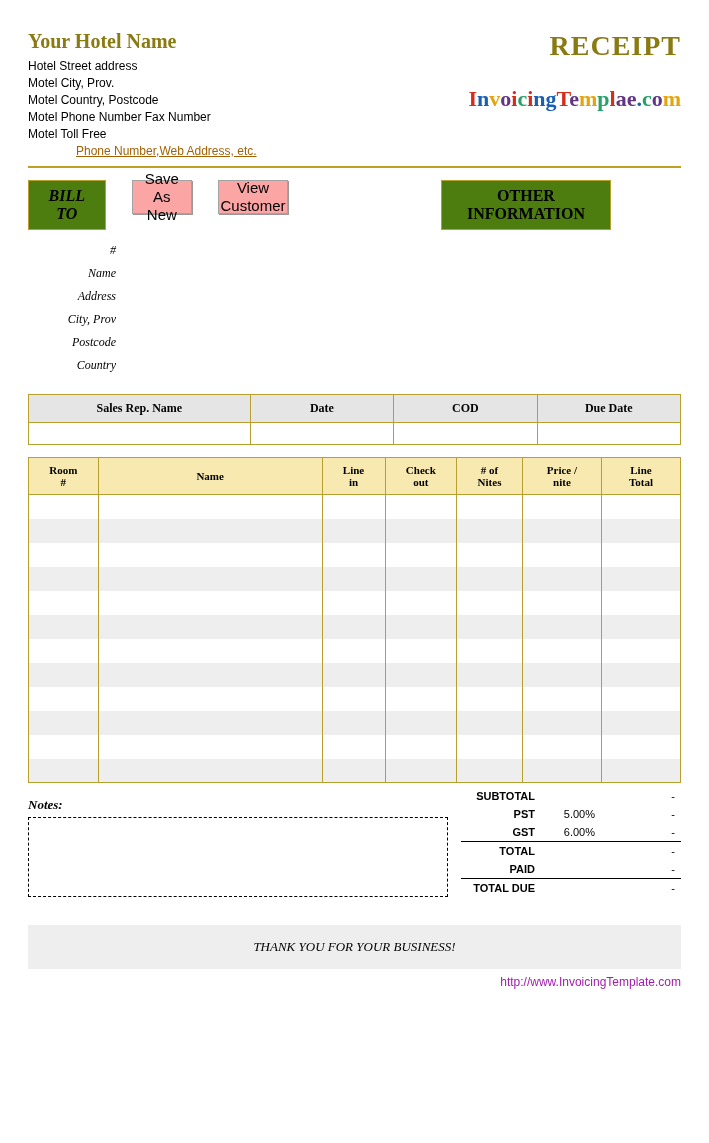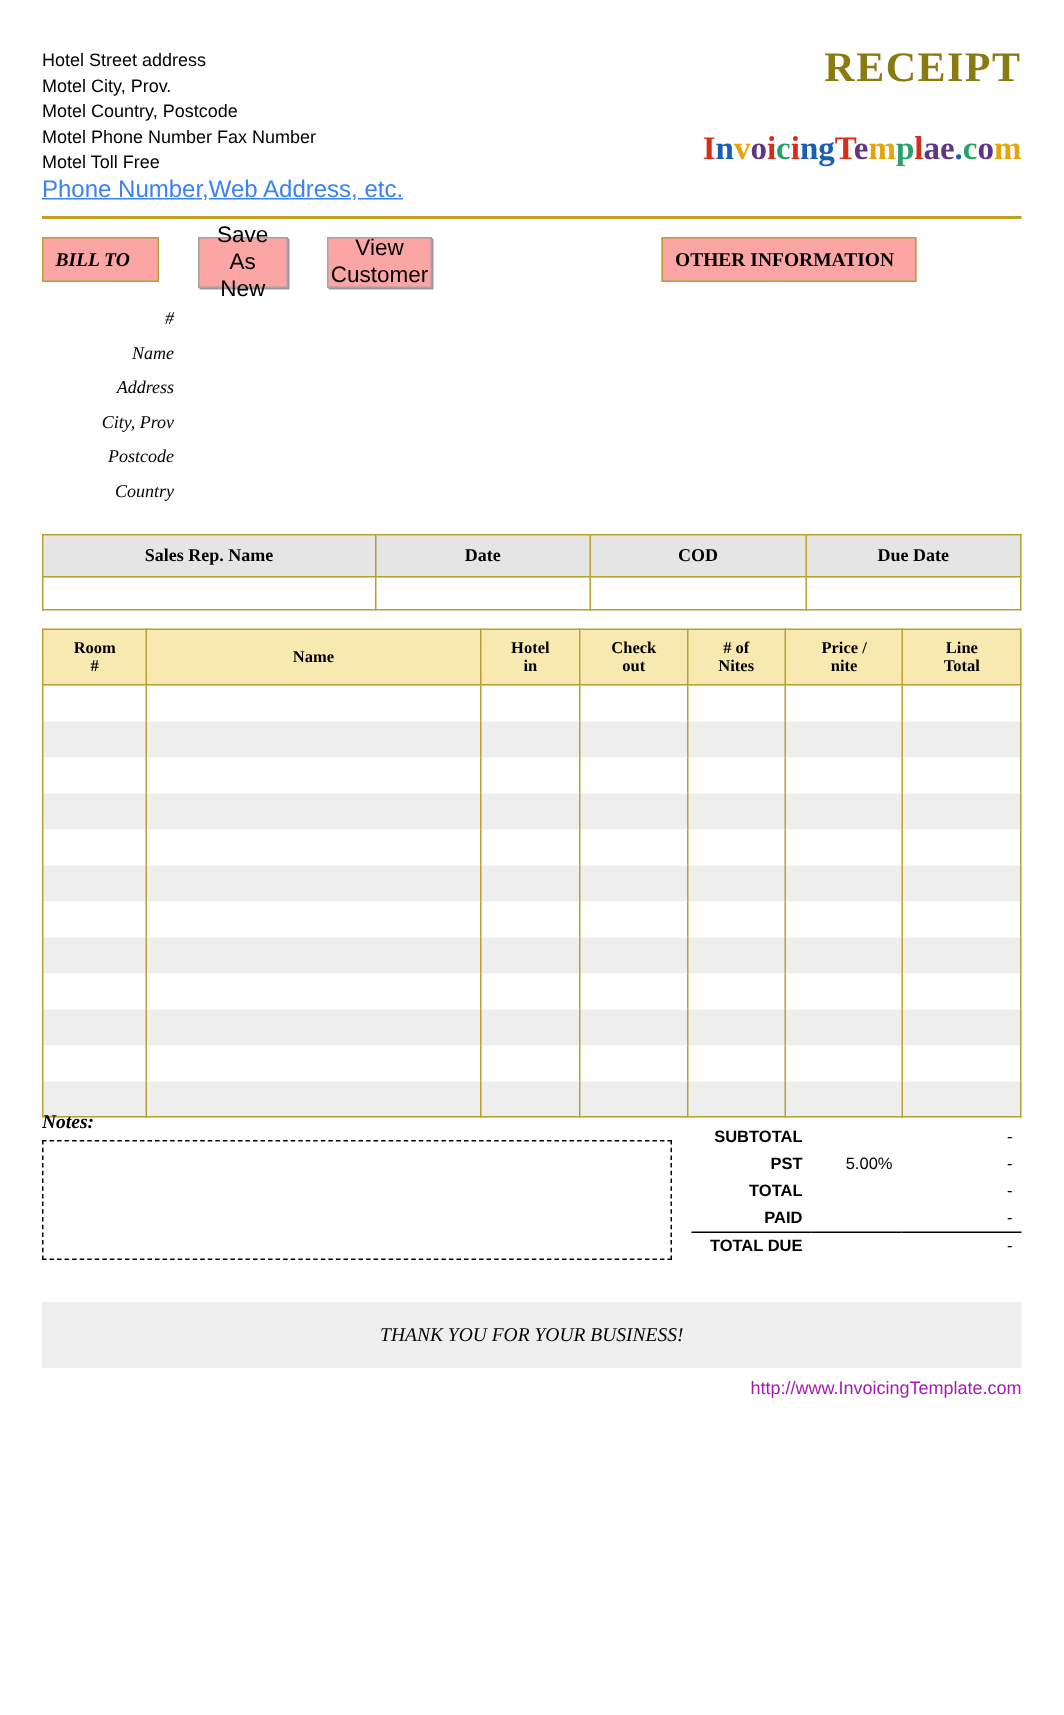--- a/index.html
+++ b/index.html
@@ -8,39 +8,39 @@
     padding: 30px 28px;
     font-family: Georgia, "Times New Roman", serif;
     font-size: 12px;
     color: #000;
     background: #fff;
     width: 709px;
   }
   .hdr { display: flex; justify-content: space-between; align-items: flex-start; }
   .hotel-name { color: #8a7a12; font-weight: bold; font-size: 20px; font-family: Georgia, serif; margin-bottom: 6px;}
   .addr-line { font-size: 12px; margin: 3px 0; font-family: Arial, sans-serif;}
-  .web-link { color: #3b82f6; text-decoration: underline; font-family: Arial, sans-serif; font-size:16px; margin-top:3px;}
+  .web-link { color: #a16207; text-decoration: underline; font-family: Arial, sans-serif; font-size:12px; margin-top:3px;margin-left:48px;}
   .receipt-title {
     font-family: "Wide Latin","Rockwell Extra Bold","Arial Black",serif;
     font-size: 28px; color: #8a7a12; font-weight: bold;
     letter-spacing: 1px; text-align:right;
   }
   .meta-right { text-align:right; font-family: Arial, sans-serif; font-size:12px; margin-top:20px;}
   .meta-right div { margin: 4px 0;}
   .logo { margin-top: 24px; font-family: "Comic Sans MS","Segoe Script",cursive; font-size:22px; font-weight:bold; text-align:right;}
   .lg-i { color:#d62c1a;} .lg-n { color:#1a5fb4;} .lg-v { color:#e5a50a;} .lg-o { color:#613583;}
   .lg-c { color:#26a269;} .lg-g { color:#1a5fb4;} .lg-t { color:#d62c1a;} .lg-e { color:#613583;}
   .lg-m { color:#e5a50a;} .lg-p { color:#26a269;} .lg-a { color:#d62c1a;} .lg-dot { color:#1a5fb4;}
 
   .divider { border:none; border-top:2px solid #c0a020; margin: 8px 0 12px 0; }
 
   .section-row { display:flex; align-items:flex-start; gap:6px; }
   .boxlabel {
-    border:1px solid #b8a030; background:#fca5a5; font-weight:bold;
-    font-family: Georgia,serif; font-size:13px; padding:6px 8px; width:90px; 
+    border:1px solid #b8a030; background:#4d7c0f; font-weight:bold;
+    font-family: Georgia,serif; font-size:16px; padding:6px 8px; width:90px; text-align:center;
     font-style: italic;
   }
   .boxlabel.other { width:170px; font-style:normal;}
   .btn {
     border:1px solid #a3a3a3; background:#fca5a5; font-family: Arial,sans-serif; font-size:15px;
     padding:4px 6px; width:70px; height:34px; text-align:center; line-height:1.2;
     box-shadow: 1px 1px 0 #999;
     display:flex; align-items:center; justify-content:center;
   }
   .fields-col { margin-top:8px; font-family:Georgia,serif; font-style:italic; font-size:12px;}
@@ -75,20 +75,21 @@
   }
   .watermark {
     text-align:right; color:#a21caf; font-family:Arial,sans-serif; font-size:12px; margin-top:6px;
   }
 </style>
 </head>
 <body>
 
 <div class="hdr">
   <div>
+    <div class="hotel-name">Your Hotel Name</div>
     <div class="addr-line">Hotel  Street address</div>
     <div class="addr-line">Motel City, Prov.</div>
     <div class="addr-line">Motel Country, Postcode</div>
     <div class="addr-line">Motel Phone Number   Fax Number</div>
     <div class="addr-line">Motel Toll Free</div>
     <div class="web-link">Phone Number,Web Address, etc.</div>
   </div>
   <div style="text-align:right;">
     <div class="receipt-title">RECEIPT</div>
     <div class="logo">
@@ -156,21 +157,21 @@
         <td></td>
       </tr>
 </tbody>
   </table>
 
 <table class="items">
   <thead>
   <tr>
     <th style="width:10%;">Room #</th>
     <th style="width:34%;">Name</th>
-    <th style="width:9%;">Hotel in</th>
+    <th style="width:9%;">Line in</th>
     <th style="width:10%;">Check out</th>
     <th style="width:10%;"># of Nites</th>
     <th style="width:12%;">Price / nite</th>
     <th style="width:12%;">Line Total</th>
   </tr>
   </thead>
   <tbody id="items-body">
       <tr>
         <td></td>
         <td></td>
@@ -288,20 +289,25 @@
         <tr>
           <td class="lbl">SUBTOTAL</td>
           <td class="pct"></td>
           <td class="val">-</td>
         </tr>
     <tr>
           <td class="lbl">PST</td>
           <td class="pct">5.00%</td>
           <td class="val">-</td>
         </tr>
+    <tr class="hr">
+          <td class="lbl">GST</td>
+          <td class="pct">6.00%</td>
+          <td class="val">-</td>
+        </tr>
     <tr>
           <td class="lbl">TOTAL</td>
           <td class="pct"></td>
           <td class="val">-</td>
         </tr>
     <tr class="hr">
           <td class="lbl">PAID</td>
           <td class="pct"></td>
           <td class="val">-</td>
         </tr>

